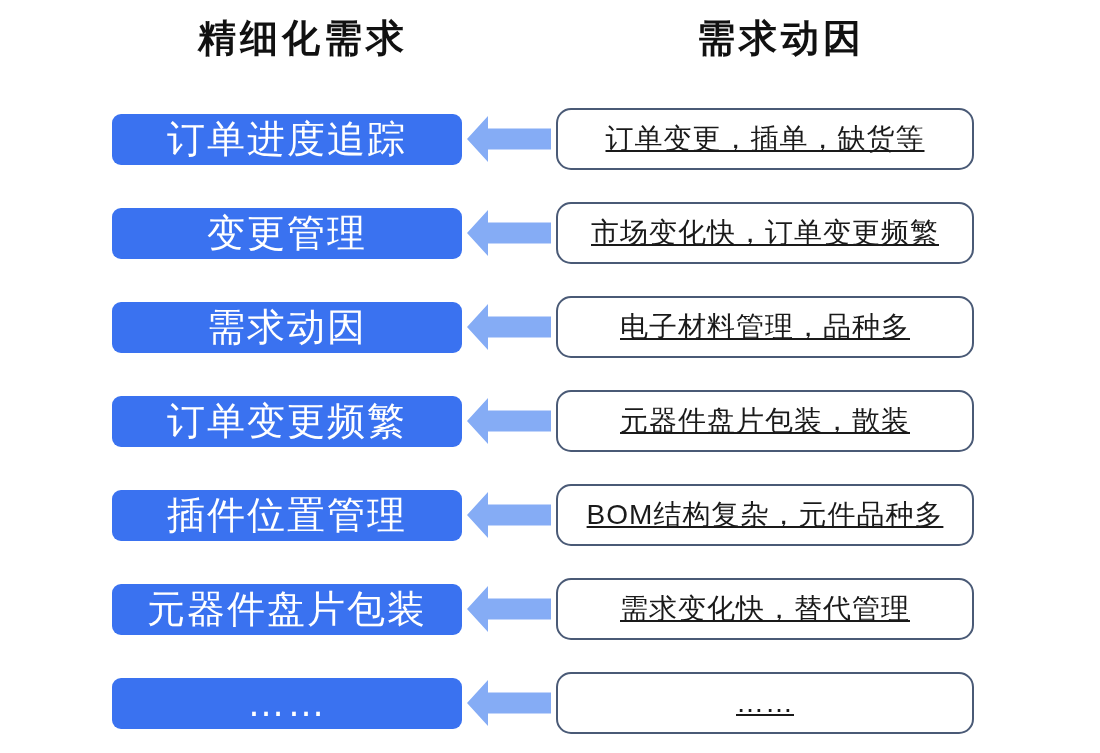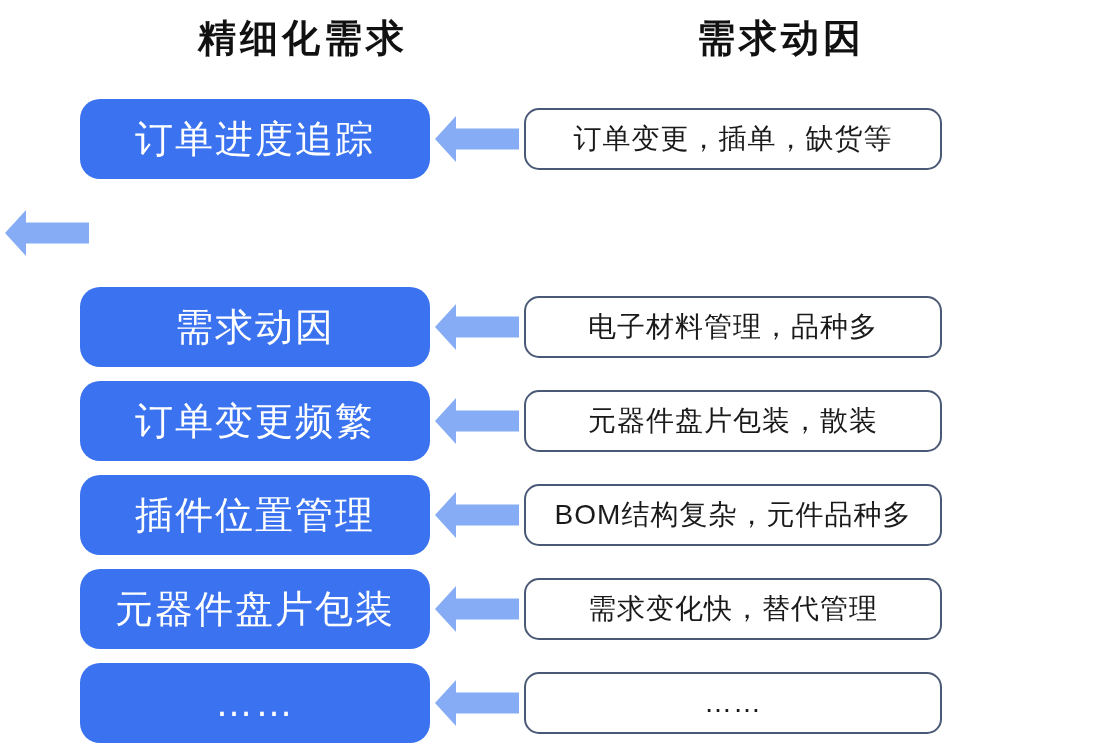--- a/index.html
+++ b/index.html
@@ -29,24 +29,24 @@
   .col-header.left  { left: 128px; width: 350px; }
   .col-header.right { left: 572px; width: 418px; }
 
   .rows {
     position: absolute; left: 0; top: 106px;
     display: flex; flex-direction: column; gap: 28px;
   }
   .row { display: flex; align-items: center; height: 66px; }
 
   .req-box {
-    margin-left: 80px;
-    width: 350px; height: 80px;
+    margin-left: 112px;
+    width: 350px; height: 51px;
     background: var(--requirement-fill);
-    border-radius: 20px;
+    border-radius: 9px;
     display: flex; align-items: center; justify-content: center;
     color: var(--requirement-text);
     font-size: 38px;
     letter-spacing: 2px;
     line-height: 1;
     flex: none;
   }
 
   .arrow-zone {
     width: 94px; height: 66px; flex: none;
@@ -61,20 +61,21 @@
   .driver-box {
     width: 418px; height: 62px; flex: none;
     background: var(--background);
     border: 2px solid var(--driver-border);
     border-radius: 15px;
     display: flex; align-items: center; justify-content: center;
     color: var(--driver-text);
     font-size: 28px;
     letter-spacing: 1px;
     line-height: 1;
+    text-decoration: underline;
   }
 </style>
 </head>
 <body>
 
 <div class="canvas">
 
   <div class="col-header left">精细化需求</div>
   <div class="col-header right">需求动因</div>
 
@@ -86,22 +87,28 @@
       </div>
       <div class="arrow-zone">
         <div class="arrow"></div>
       </div>
       <div class="driver-box">
         <span>订单变更，插单，缺货等</span>
       </div>
     </div>
 
     <div class="row">
+      <div class="req-box">
+        <span>变更管理</span>
+      </div>
       <div class="arrow-zone">
         <div class="arrow"></div>
+      </div>
+      <div class="driver-box">
+        <span>市场变化快，订单变更频繁</span>
       </div>
     </div>
 
     <div class="row">
       <div class="req-box">
         <span>需求动因</span>
       </div>
       <div class="arrow-zone">
         <div class="arrow"></div>
       </div>

